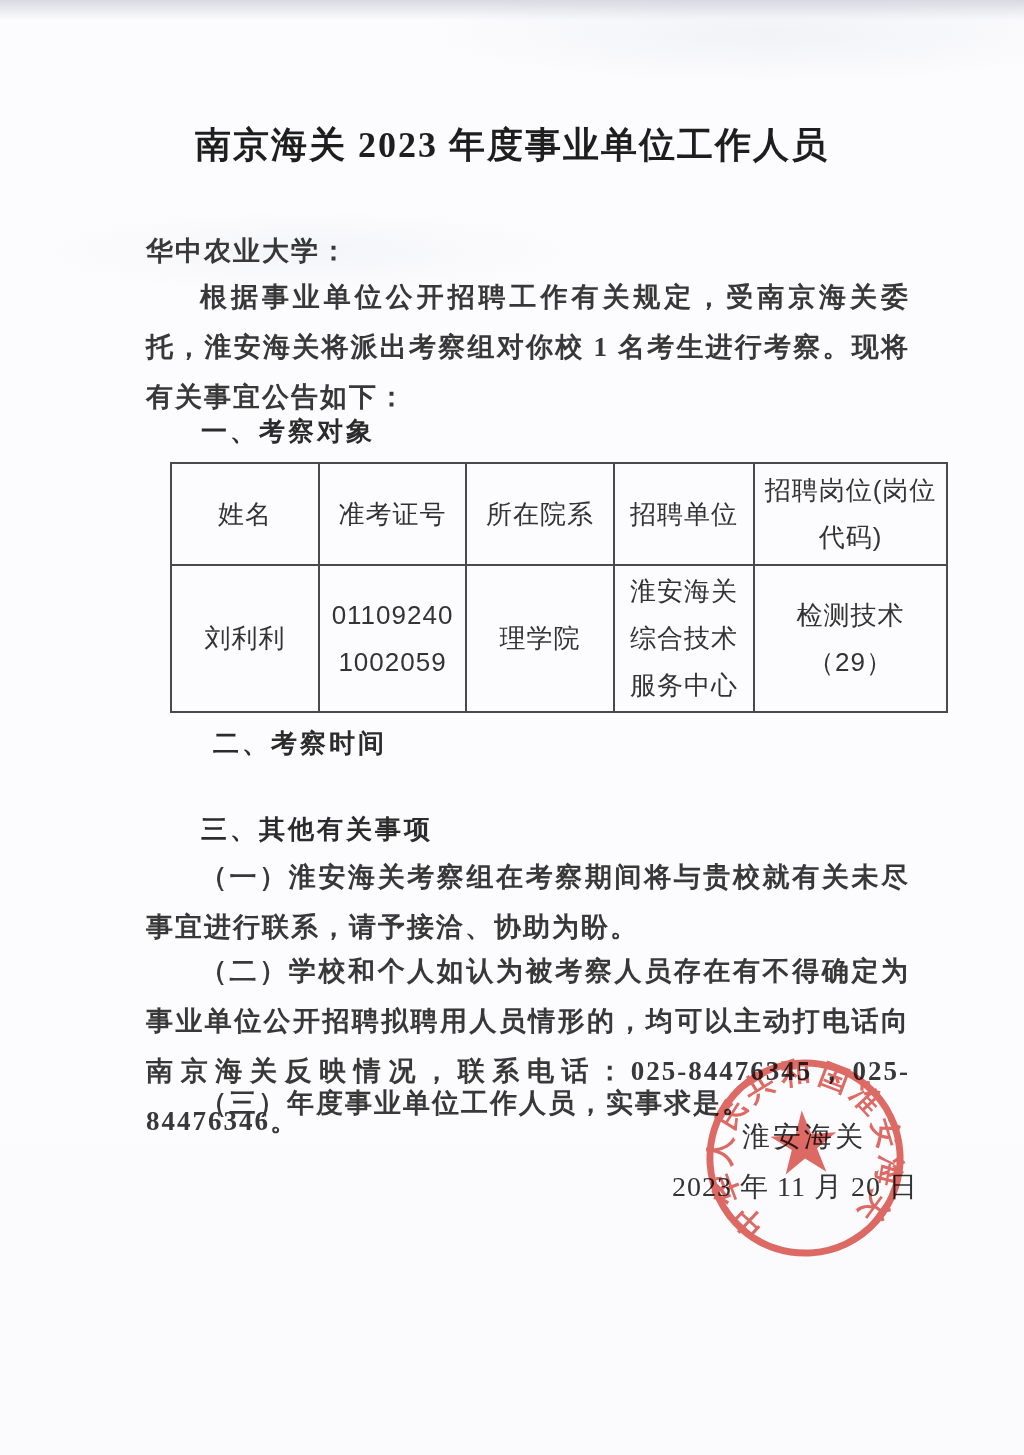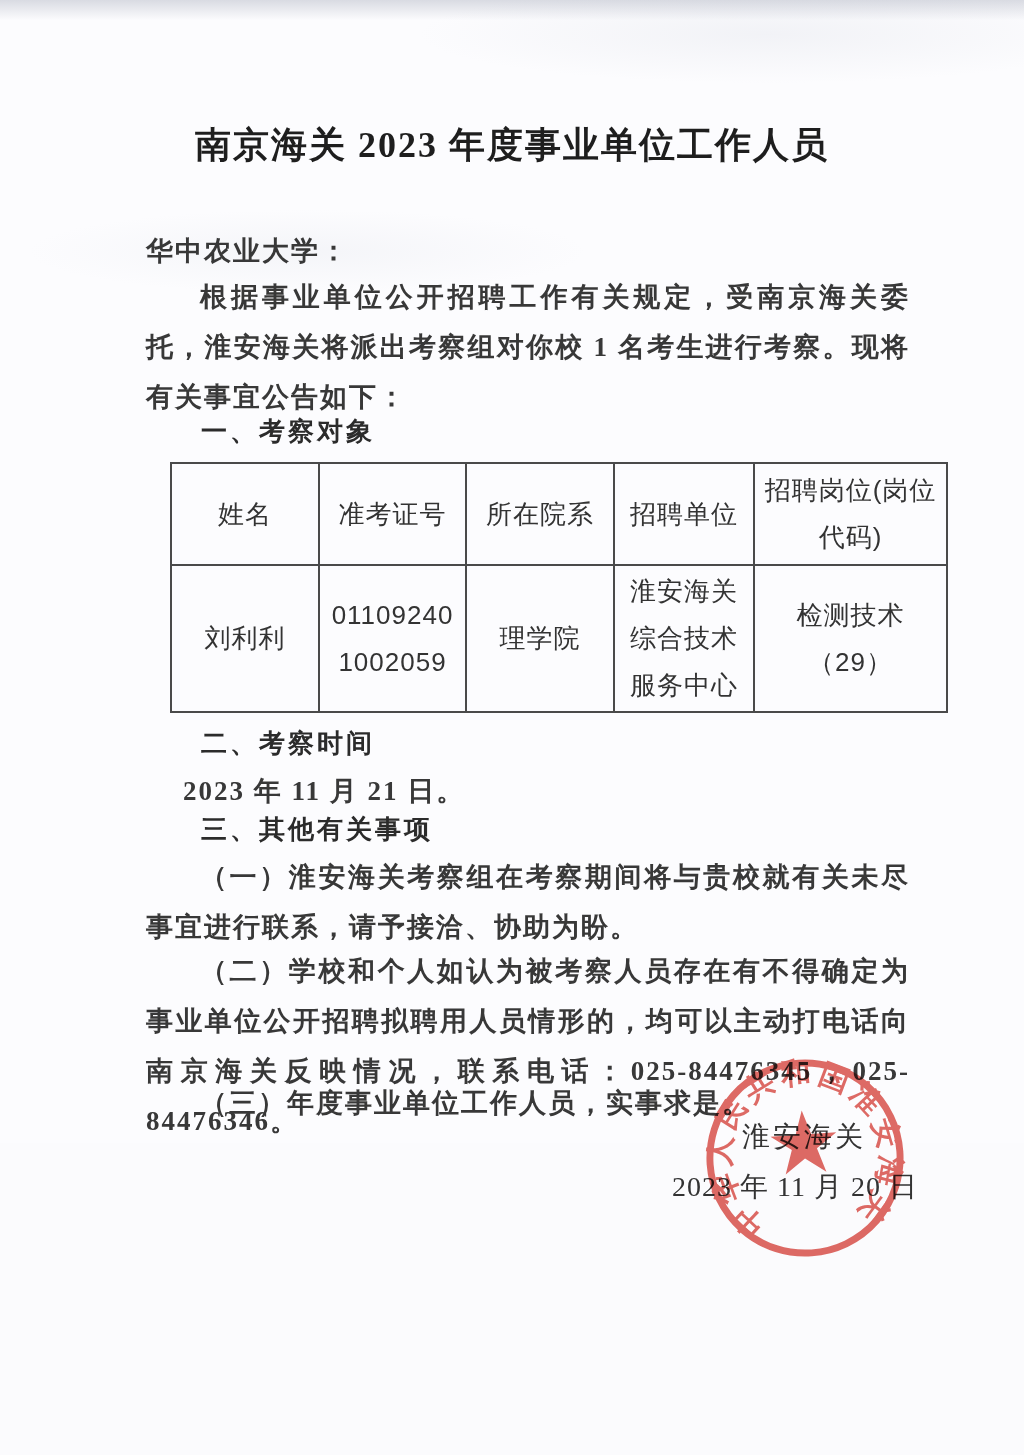--- a/index.html
+++ b/index.html
@@ -110,23 +110,22 @@
       <td>理学院</td>
       <td>淮安海关
 综合技术
 服务中心</td>
       <td>检测技术
 （29）</td>
     </tr>
   </tbody>
     </table>
 
-  <div class="heading" style="top:726px;">二、考察时间</div>
+  <div class="heading" style="top:726px;margin-left:12px;">二、考察时间</div>
 
-  <div class="para" style="top:766px;left:183px;width:727px;">2023 年 11 月 21 日。</div>
 
   <div class="heading" style="top:812px;">三、其他有关事项</div>
 
   <div class="para indent" style="top:852px;">（一）淮安海关考察组在考察期间将与贵校就有关未尽事宜进行联系，请予接洽、协助为盼。</div>
 
   <div class="para indent" style="top:946px;">（二）学校和个人如认为被考察人员存在有不得确定为事业单位公开招聘拟聘用人员情形的，均可以主动打电话向南京海关反映情况，联系电话：025-84476345，025-84476346。</div>
 
   <div class="para indent" style="top:1078px;">（三）年度事业单位工作人员，实事求是。</div>
 
   <div class="sig-org">淮安海关</div>

